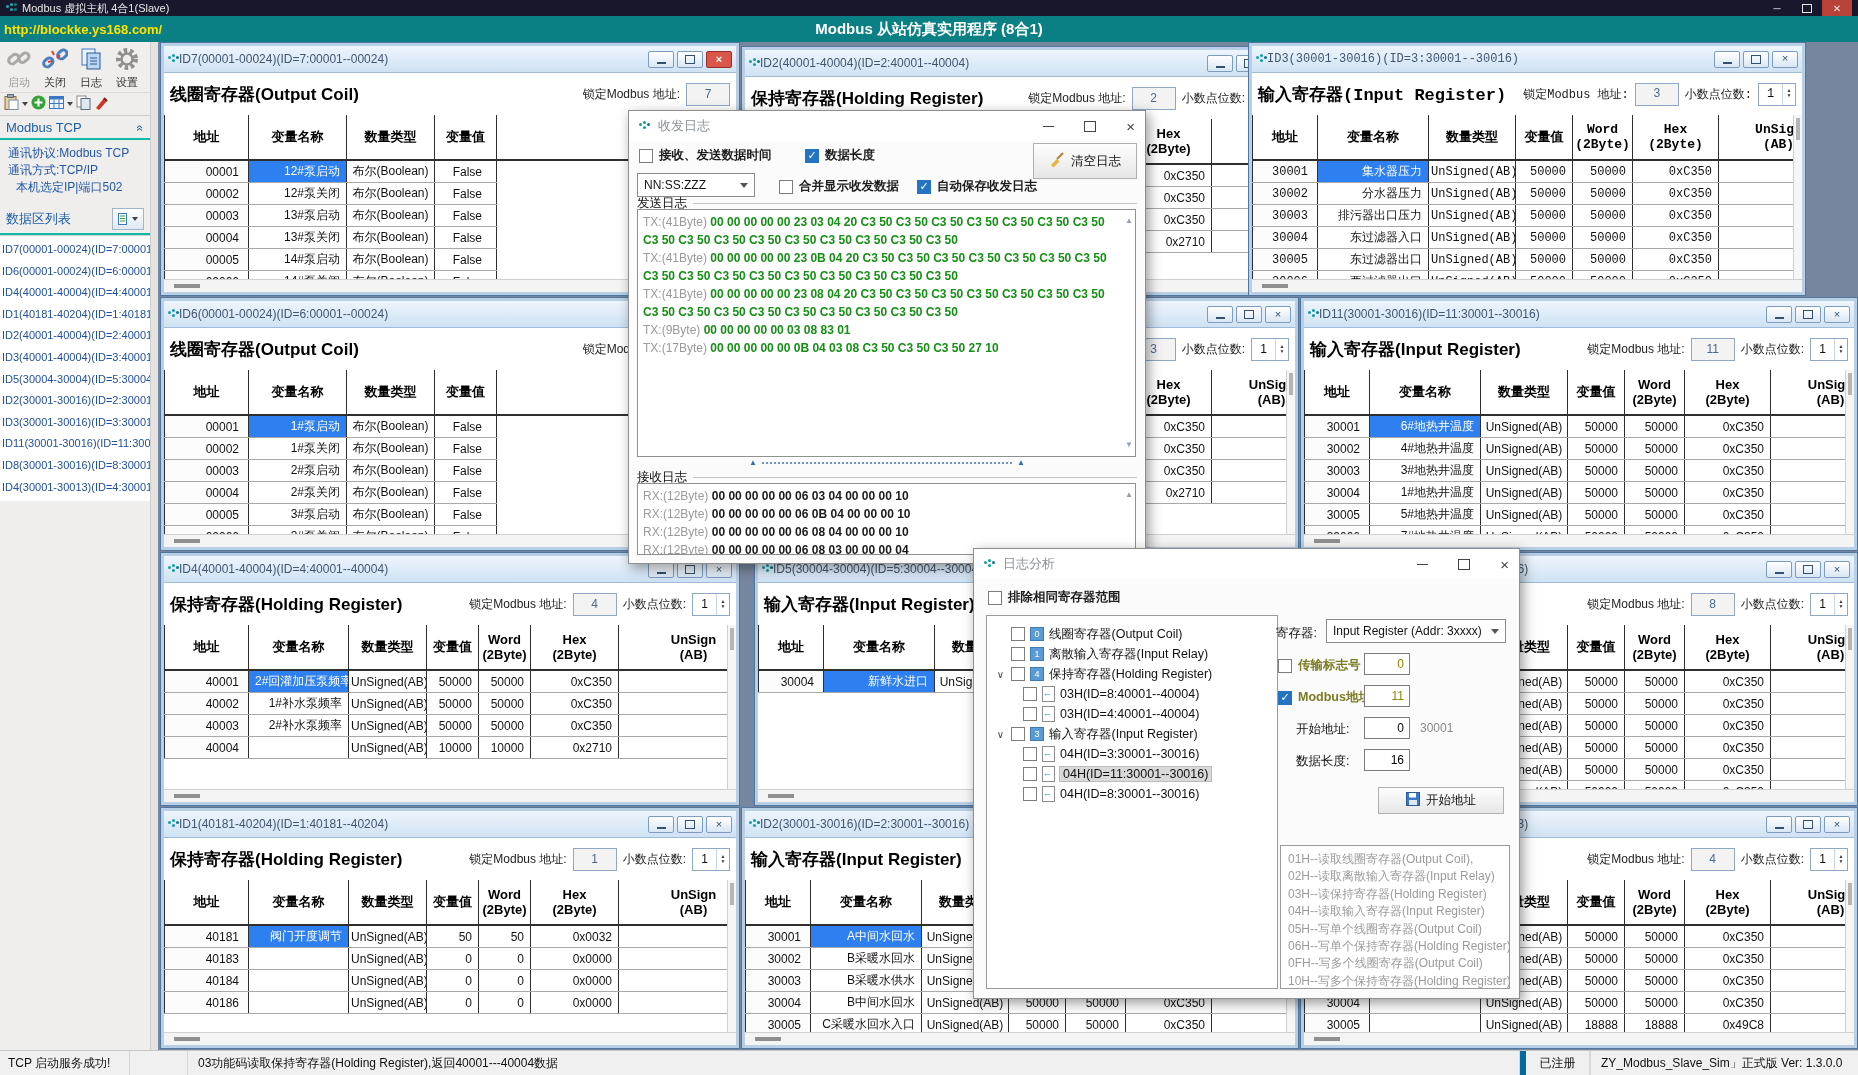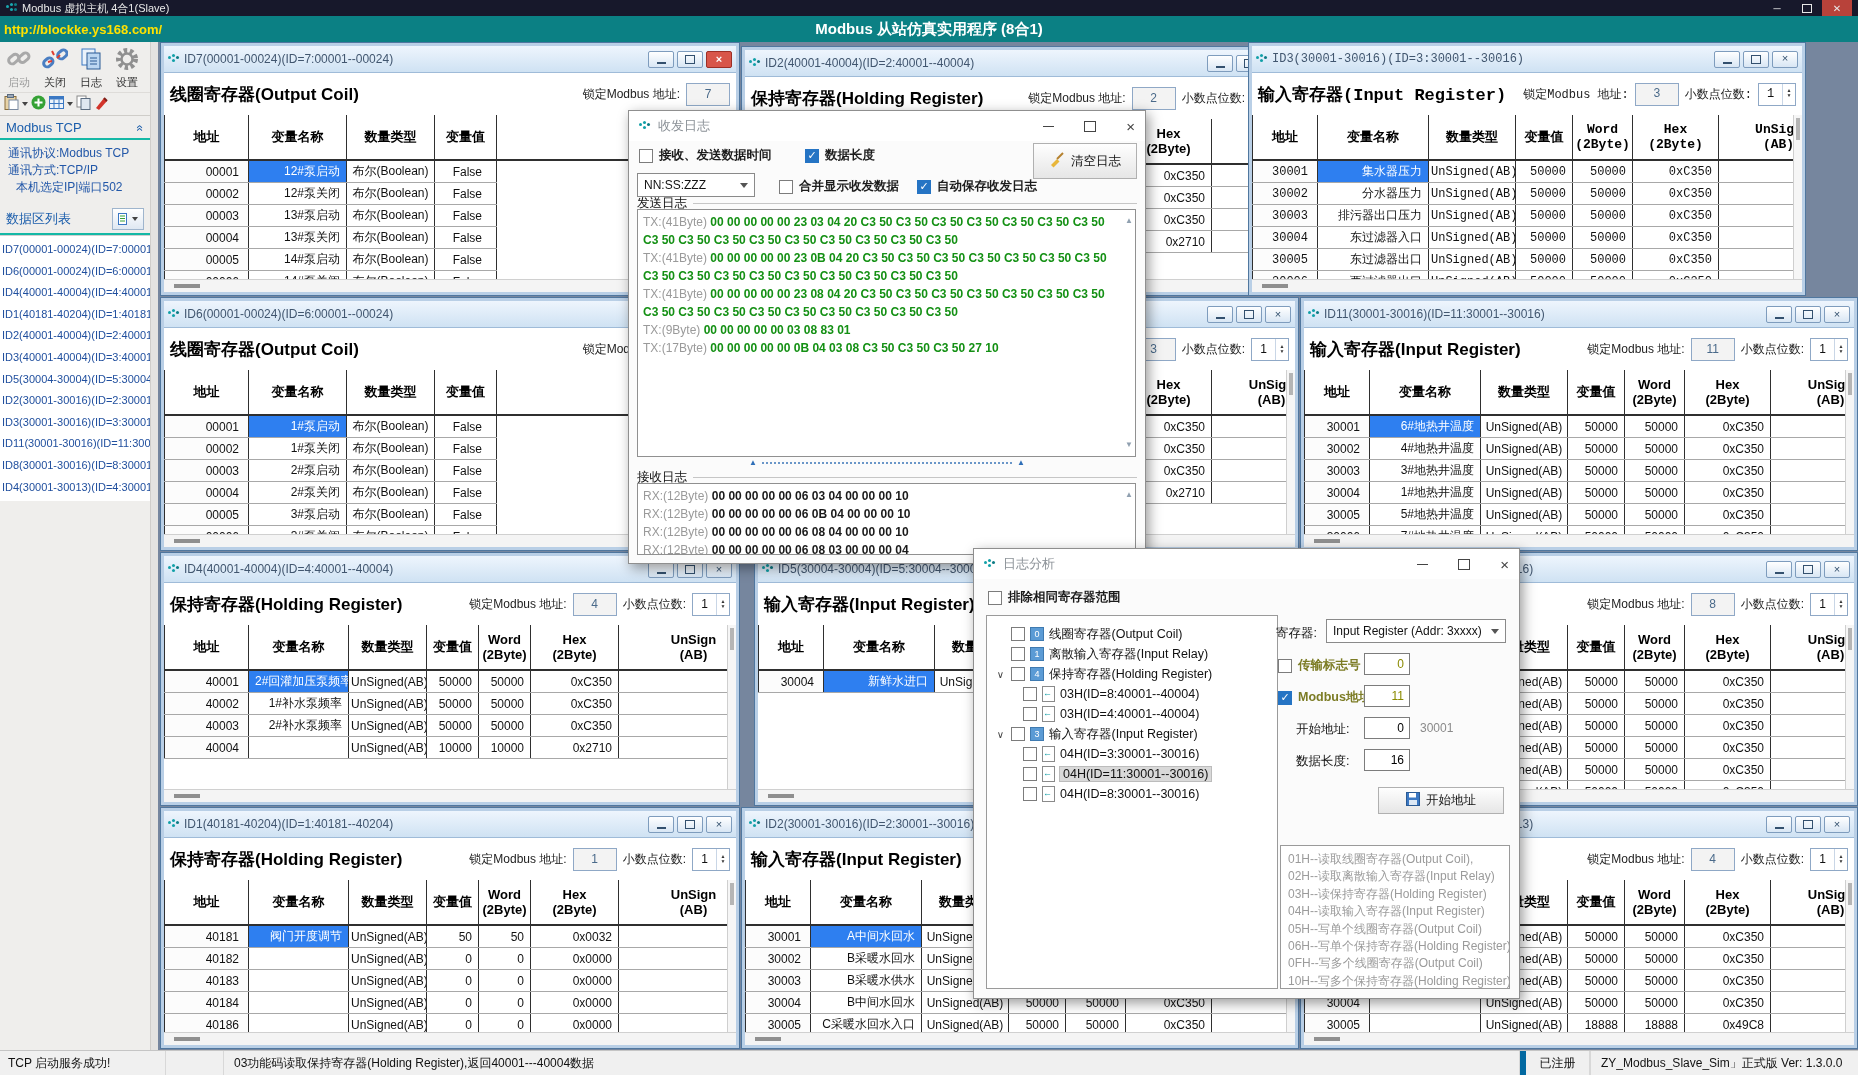--- a/index.html
+++ b/index.html
@@ -33,21 +33,21 @@
   .info .l3{padding-left:8px}
   .listbtn{margin-left:auto;width:30px;height:20px;border:1px solid #9fb5cd;background:linear-gradient(#fff,#dfe8f2);
            display:flex;align-items:center;justify-content:center;gap:2px;padding:0}
   .dlist{background:#fff;border-top:1px solid #d0d0d0;height:262px;padding:3px 0 0 2px;overflow:hidden}
   .dlist .it{font-size:11px;color:#204f9e;line-height:21.6px;white-space:nowrap;overflow:hidden}
   
   .mdi-bg{position:absolute;left:158px;top:42px;right:0;bottom:25px;background:#76869e}
   .win{position:absolute;background:#fff;border:1px solid #50779f;box-shadow:0 0 0 3px #b9cfe6 inset;z-index:2}
   .win-in{position:absolute;left:3px;top:3px;right:3px;bottom:3px;display:flex;flex-direction:column;background:#fff;overflow:hidden}
   .win-tb{height:26px;flex:none;background:linear-gradient(#eef5fd,#cfe2f3);border-bottom:1px solid #9fbbd8;
-          display:flex;align-items:center;gap:5px;padding:0 4px}
+          display:flex;align-items:center;padding:0 4px}
   .win-ic{width:11px;height:11px;position:relative;flex:none}
   .win-ic::before{content:"";position:absolute;left:0;top:2px;width:3px;height:3px;border-radius:50%;
       background:#12a0a8;box-shadow:4px -2px 0 #12a0a8,4px 3px 0 #12a0a8,8px 0 0 #0d7b85}
   .win-title{font-size:12px;color:#41566f;white-space:nowrap;overflow:hidden;flex:1}
   .caps{display:flex;gap:3px;flex:none}
   .cap{width:26px;height:17px;border:1px solid #7e9cbd;border-radius:2px;background:linear-gradient(#ffffff,#d8e6f4);
        display:flex;align-items:center;justify-content:center;color:#33506e;font-size:11px;box-sizing:border-box}
   .cap .mingl{width:9px;height:2px;background:#33506e;margin-top:7px}
   .cap .maxgl{width:8px;height:7px;border:1px solid #33506e}
   .win.active .cap.close{background:#d8564a;border-color:#9c2f26;color:#fff;font-weight:bold}
@@ -126,21 +126,21 @@
           justify-content:flex-end;padding:0 5px;box-sizing:border-box}
   .numbox.olv{color:#8a8a00}
   .hint{position:absolute;color:#8a8a8a;font-size:12px}
   .alab{position:absolute;font-size:12.5px;color:#111;white-space:nowrap}
   .funcbox{position:absolute;background:#fff;border:1px solid #9a9a9a;padding:5px 7px;font-size:12px;color:#9b9b9b;
            line-height:17.4px;white-space:nowrap;overflow:hidden;box-sizing:border-box}
   
   .statusbar{position:absolute;left:0;bottom:0;width:100%;height:25px;background:#f0f0f0;border-top:1px solid #c5c5c5;
              display:flex;align-items:center;font-size:12px;color:#111;box-sizing:border-box;z-index:70}
   .sbseg{height:100%;display:flex;align-items:center;border-right:1px solid #d8d8d8;box-sizing:border-box}
-  .sb1{width:166px;padding-left:8px}
+  .sb1{width:130px;padding-left:8px}
   .sbgap{width:58px}
   .sbmsg{flex:1;padding-left:10px}
   .sbreg{width:70px;justify-content:center;border-left:6px solid #0369a1}
   .sbver{width:268px;padding-left:10px;border-left:1px solid #d8d8d8;border-right:none}
 </style>
 </head>
 <body>
 
 <div class="titlebar">
   <span class="app-ic"></span>
@@ -1340,29 +1340,20 @@
               <tr>
                 <td class="a">40181</td>
                 <td class="n sel">阀门开度调节</td>
                 <td class="t">UnSigned(AB)</td>
                 <td class="v v2">50</td>
                 <td class="v v2">50</td>
                 <td class="v v2">0x0032</td>
                 <td class="u"></td>
               </tr>
               <tr>
-                <td class="a">40182</td>
-                <td class="n"></td>
-                <td class="t">UnSigned(AB)</td>
-                <td class="v v2">0</td>
-                <td class="v v2">0</td>
-                <td class="v v2">0x0000</td>
-                <td class="u"></td>
-              </tr>
-              <tr>
                 <td class="a">40183</td>
                 <td class="n"></td>
                 <td class="t">UnSigned(AB)</td>
                 <td class="v v2">0</td>
                 <td class="v v2">0</td>
                 <td class="v v2">0x0000</td>
                 <td class="u"></td>
               </tr>
               <tr>
                 <td class="a">40184</td>

